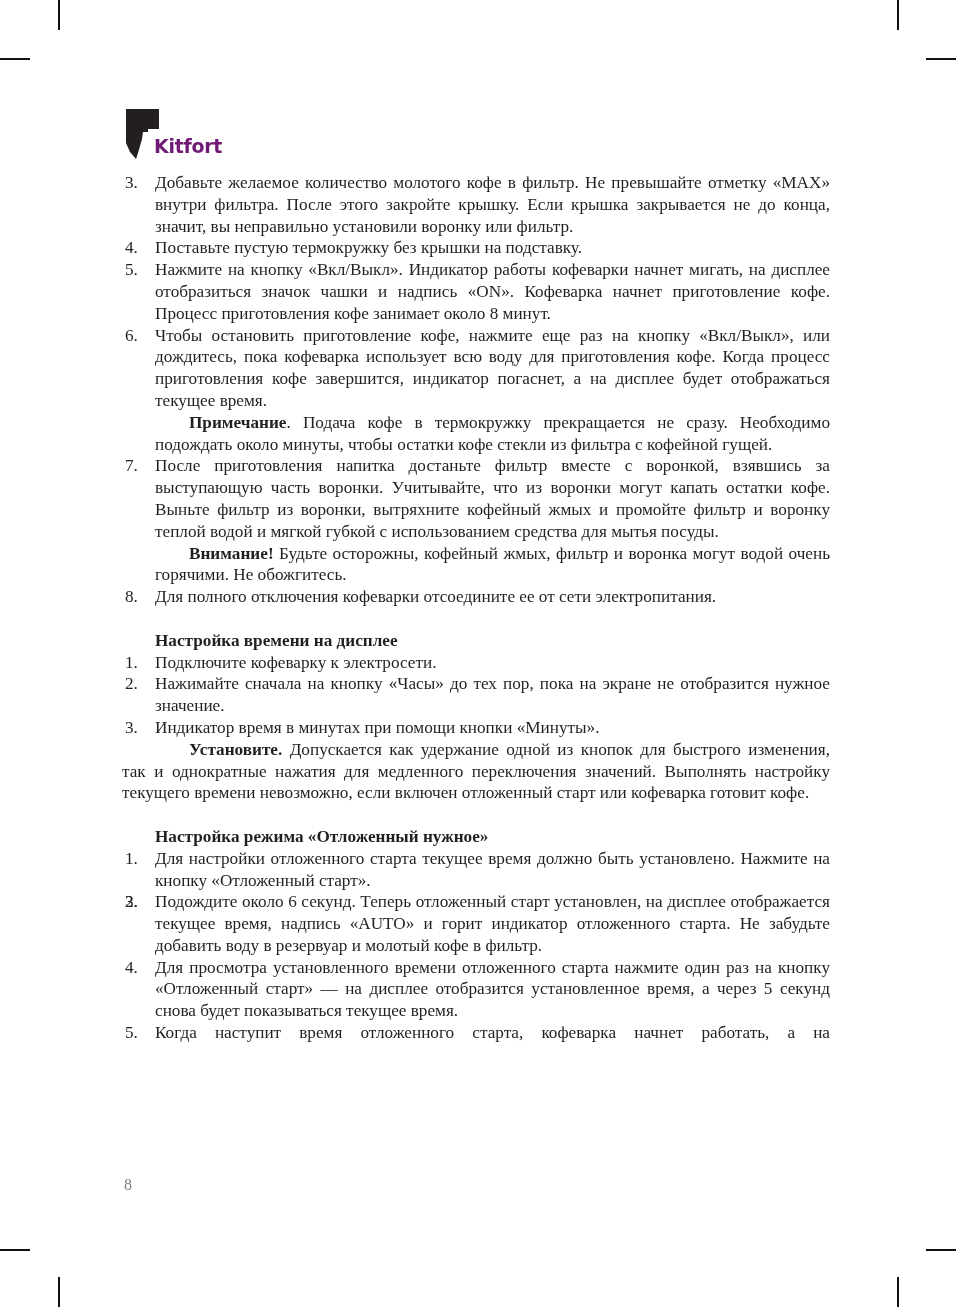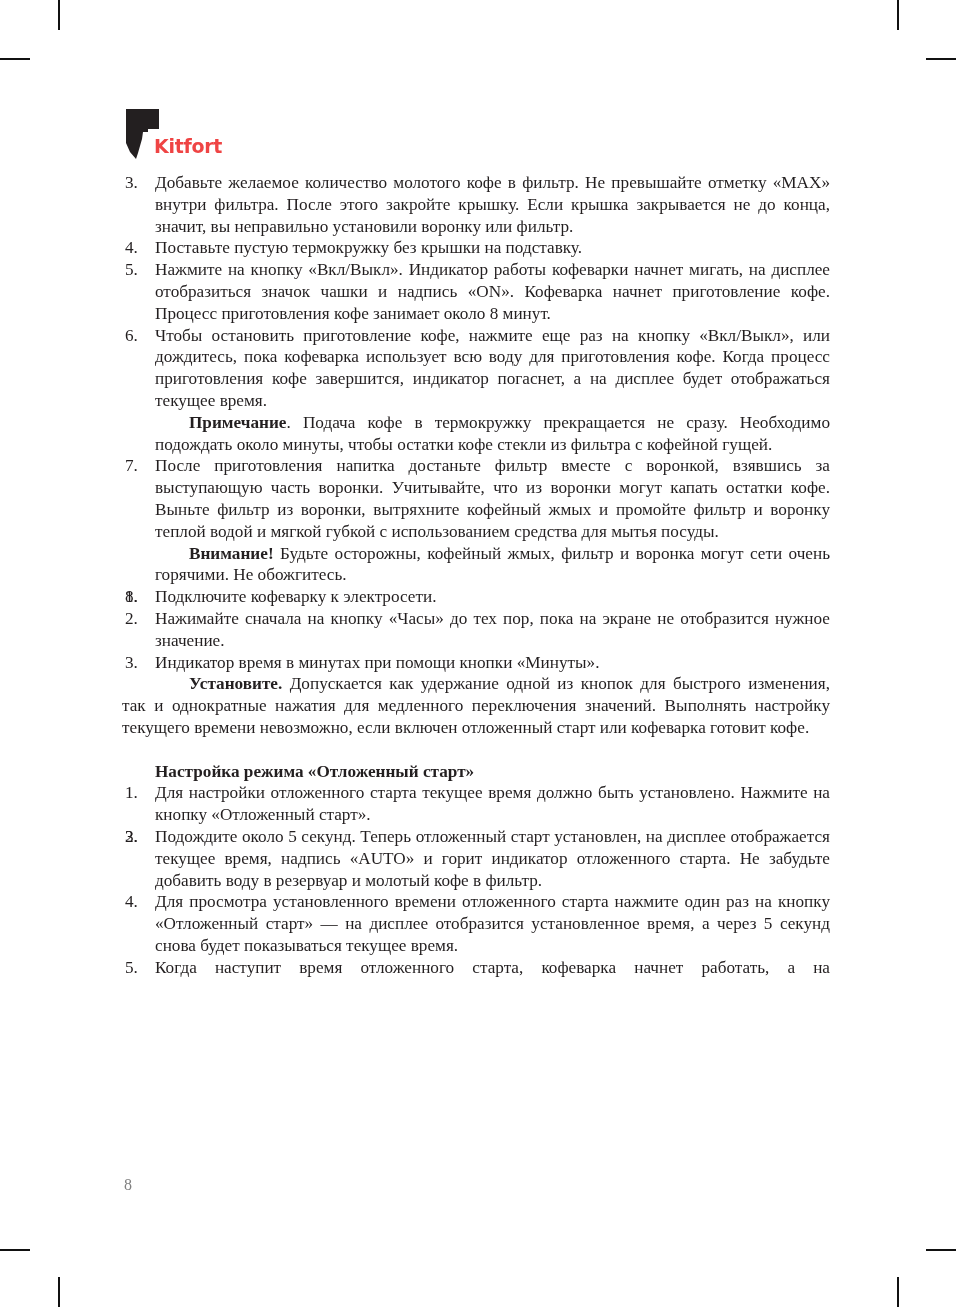--- a/index.html
+++ b/index.html
@@ -1,20 +1,20 @@
 <!DOCTYPE html>
 <html><head>
 <meta charset="utf-8">
 <style>
   html, body { margin: 0; padding: 0; background: #ffffff; }
   body { width: 956px; height: 1307px; position: relative; overflow: hidden; }
   .crop { position: absolute; background: #111; }
   .logo { position: absolute; left: 126px; top: 109px; width: 100px; height: 52px; }
   .logo svg { position: absolute; left: 0; top: 0; }
-  .logo-text { position: absolute; left: 28px; top: 26px; font-family: "DejaVu Sans", sans-serif; font-weight: bold; font-size: 19px; color: #ef4444; letter-spacing: -0.3px; }
+  .logo-text { position: absolute; left: 28px; top: 26px; font-family: "DejaVu Sans", sans-serif; font-weight: bold; font-size: 19px; color: #701a75; letter-spacing: -0.3px; }
   .content {
     position: absolute; left: 122px; top: 172px; width: 708px;
     font-family: "Liberation Serif", serif; font-size: 17.2px; line-height: 21.8px; color: #231f20;
   }
   .item { position: relative; padding-left: 33px; text-align: justify; }
   .item .num { position: absolute; left: 3px; top: 0; }
   .note { padding-left: 33px; text-align: justify; }
   .para { text-indent: 33px; text-align: justify; }
   .heading { padding-left: 33px; font-weight: bold; margin-top: 21.8px; }
   b { font-weight: bold; margin-left: 34px; }
@@ -40,29 +40,30 @@
 </div>
 
 <div class="content">
 
   <div class="item"><span class="num">3.</span><span>Добавьте желаемое количество молотого кофе в фильтр. Не превышайте отметку «MAX» внутри фильтра. После этого закройте крышку. Если крышка закрывается не до конца, значит, вы неправильно установили воронку или фильтр.</span></div>
   <div class="item"><span class="num">4.</span><span>Поставьте пустую термокружку без крышки на подставку.</span></div>
   <div class="item"><span class="num">5.</span><span>Нажмите на кнопку «Вкл/Выкл». Индикатор работы кофеварки начнет мигать, на дисплее отобразиться значок чашки и надпись «ON». Кофеварка начнет приготовление кофе. Процесс приготовления кофе занимает около 8 минут.</span></div>
   <div class="item"><span class="num">6.</span><span>Чтобы остановить приготовление кофе, нажмите еще раз на кнопку «Вкл/Выкл», или дождитесь, пока кофеварка использует всю воду для приготовления кофе. Когда процесс приготовления кофе завершится, индикатор погаснет, а на дисплее будет отображаться текущее время.</span></div>
   <div class="note"><b>Примечание</b><span>. Подача кофе в термокружку прекращается не сразу. Необходимо подождать около минуты, чтобы остатки кофе стекли из фильтра с кофейной гущей.</span></div>
   <div class="item"><span class="num">7.</span><span>После приготовления напитка достаньте фильтр вместе с воронкой, взявшись за выступающую часть воронки. Учитывайте, что из воронки могут капать остатки кофе. Выньте фильтр из воронки, вытряхните кофейный жмых и промойте фильтр и воронку теплой водой и мягкой губкой с использованием средства для мытья посуды.</span></div>
-  <div class="note"><b>Внимание!</b><span> Будьте осторожны, кофейный жмых, фильтр и воронка могут сети очень горячими. Не обожгитесь.</span></div>
-  <div class="item"><span class="num">8.</span></div>
+  <div class="note"><b>Внимание!</b><span> Будьте осторожны, кофейный жмых, фильтр и воронка могут водой очень горячими. Не обожгитесь.</span></div>
+  <div class="item"><span class="num">8.</span><span>Для полного отключения кофеварки отсоедините ее от сети электропитания.</span></div>
 
+  <div class="heading">Настройка времени на дисплее</div>
   <div class="item"><span class="num">1.</span><span>Подключите кофеварку к электросети.</span></div>
   <div class="item"><span class="num">2.</span><span>Нажимайте сначала на кнопку «Часы» до тех пор, пока на экране не отобразится нужное значение.</span></div>
   <div class="item"><span class="num">3.</span><span>Индикатор время в минутах при помощи кнопки «Минуты».</span></div>
   <div class="para"><b>Установите.</b><span> Допускается как удержание одной из кнопок для быстрого изменения, так и однократные нажатия для медленного переключения значений. Выполнять настройку текущего времени невозможно, если включен отложенный старт или кофеварка готовит кофе.</span></div>
 
-  <div class="heading">Настройка режима «Отложенный старт»</div>
+  <div class="heading">Настройка режима «Отложенный нужное»</div>
   <div class="item"><span class="num">1.</span><span>Для настройки отложенного старта текущее время должно быть установлено. Нажмите на кнопку «Отложенный старт».</span></div>
   <div class="item"><span class="num">2.</span></div>
-  <div class="item"><span class="num">3.</span><span>Подождите около 5 секунд. Теперь отложенный старт установлен, на дисплее отображается текущее время, надпись «AUTO» и горит индикатор отложенного старта. Не забудьте добавить воду в резервуар и молотый кофе в фильтр.</span></div>
+  <div class="item"><span class="num">3.</span><span>Подождите около 6 секунд. Теперь отложенный старт установлен, на дисплее отображается текущее время, надпись «AUTO» и горит индикатор отложенного старта. Не забудьте добавить воду в резервуар и молотый кофе в фильтр.</span></div>
   <div class="item"><span class="num">4.</span><span>Для просмотра установленного времени отложенного старта нажмите один раз на кнопку «Отложенный старт» — на дисплее отобразится установленное время, а через 5 секунд снова будет показываться текущее время.</span></div>
   <div class="item" style="text-align-last: justify;"><span class="num">5.</span><span>Когда наступит время отложенного старта, кофеварка начнет работать, а на</span></div>
 </div>
 
 <div class="pagenum">8</div>
 
 </body></html>

